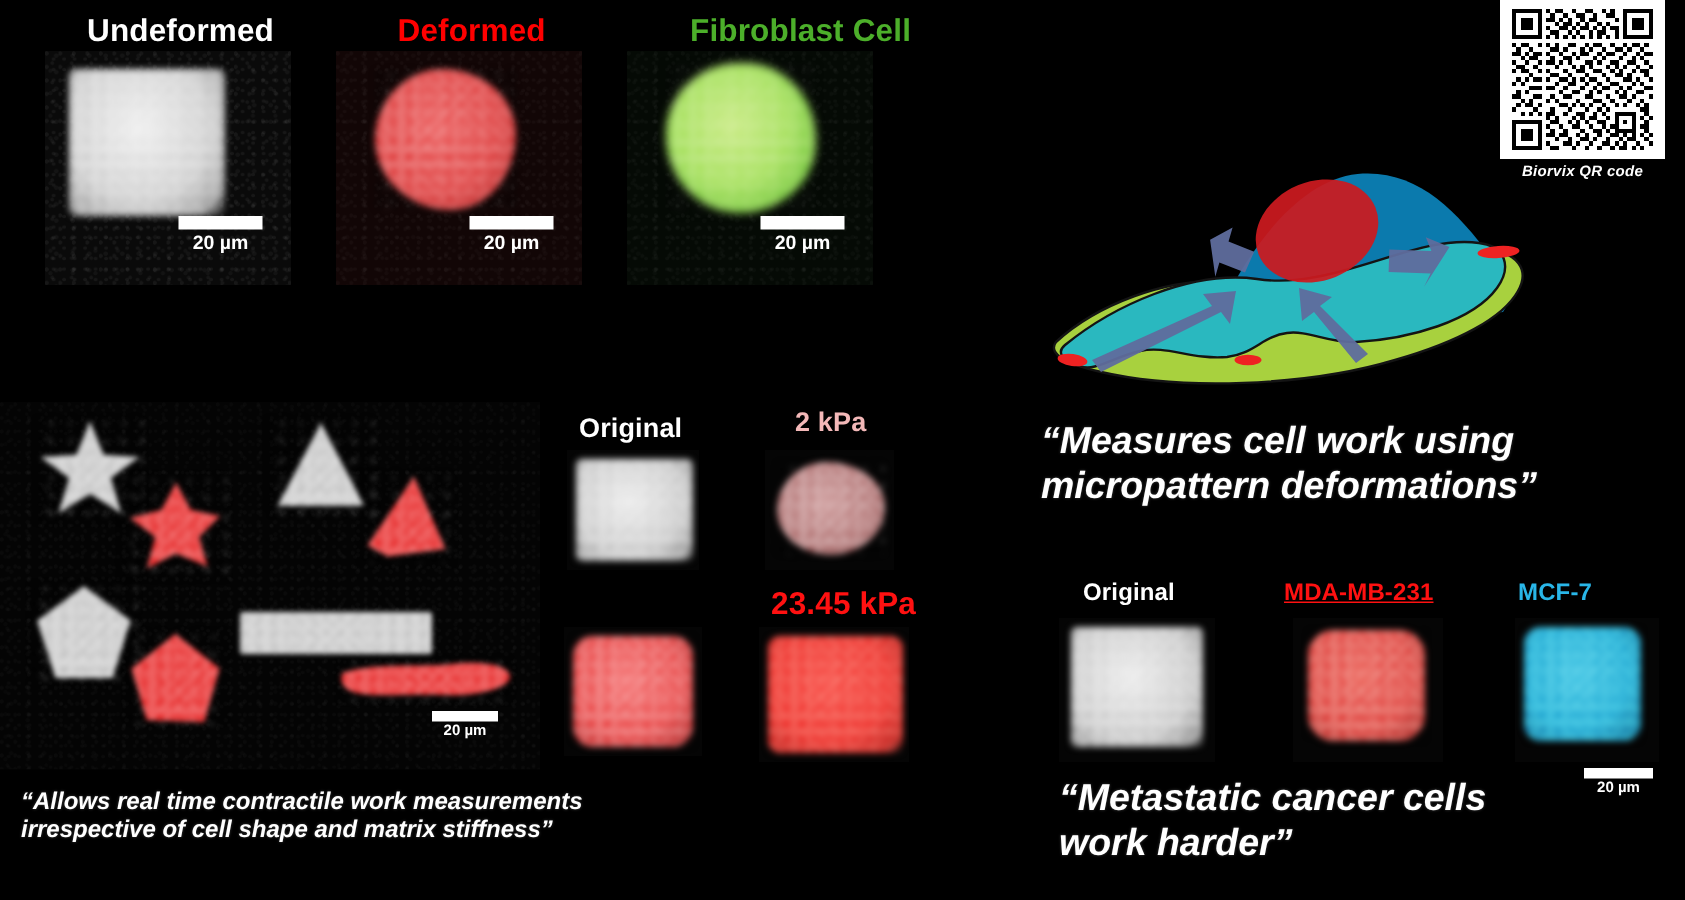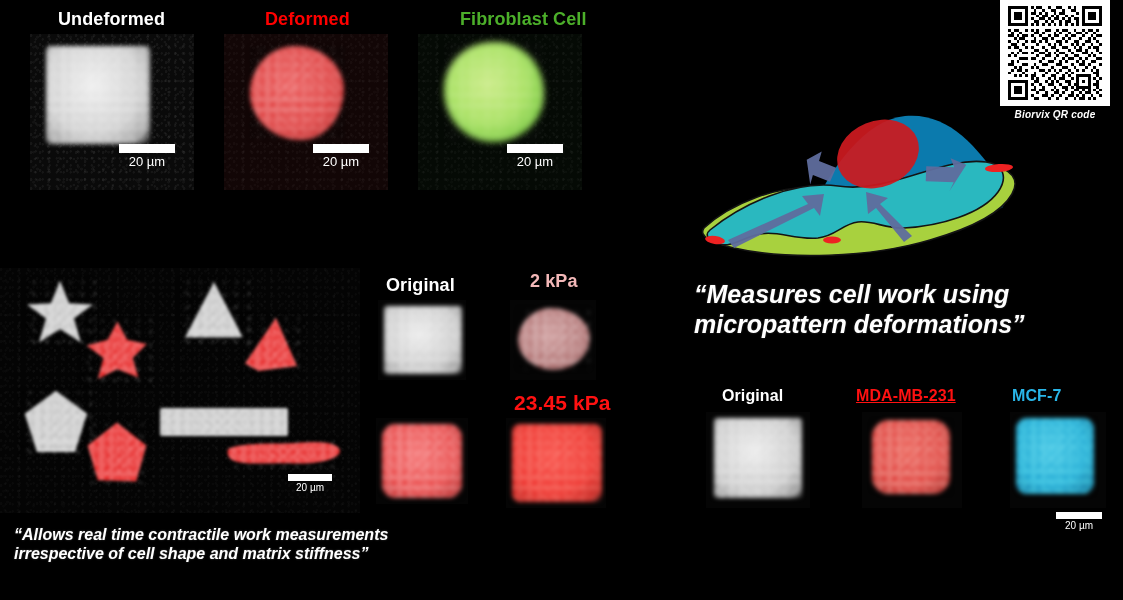--- a/index.html
+++ b/index.html
@@ -8,21 +8,21 @@
     font-family:"Liberation Sans", sans-serif;
     background:#000;color:#fff;
   }
   .stage{position:absolute;inset:0;width:1123px;height:600px;background:#000;}
 
   
   .plabel{
     position:absolute;font-weight:bold;white-space:nowrap;
     letter-spacing:.1px;line-height:1;
   }
-  .lbl-top{font-size:18px;}
+  .lbl-top{font-size:21px;}
   .lbl-mid{font-size:18px;}
   .lbl-bot{font-size:16px;}
 
   
   .quote{
     position:absolute;color:#fff;font-weight:bold;font-style:italic;
     line-height:1.18;white-space:pre-line;
     text-shadow:0 0 2px rgba(255,255,255,.25);
   }
 
@@ -54,21 +54,21 @@
     background-size:11px 11px,14px 14px,9px 9px,13px 13px,10px 10px,12px 12px,16px 16px;
     mix-blend-mode:overlay;opacity:.9;
   }
 
   .blob{position:absolute;}
 
   
   .scalebar{position:absolute;text-align:center;}
   .scalebar .bar{background:#fff;width:100%;}
   .scalebar .cap{
-    color:#fff;font-weight:normal;line-height:1;margin-top:2px;white-space:nowrap;
+    color:#fff;font-weight:bold;line-height:1;margin-top:2px;white-space:nowrap;
   }
 
   
   .qrwrap{position:absolute;}
   .qrbox{background:#fff;padding:6px;box-sizing:border-box;}
   .qrcap{
     color:#fff;font-style:italic;font-weight:bold;text-align:center;
     font-size:10px;margin-top:3px;letter-spacing:.2px;
   }
   .qrgrid{display:block;width:100%;height:100%;}
@@ -608,14 +608,16 @@
                 filter:blur(2.2px);">
       <div class="spk"></div>
     </div>
   </div>
 
   <div class="scalebar" style="left:1056px;top:512px;width:46px;">
     <div class="bar" style="height:7px;"></div>
     <div class="cap" style="font-size:10px;">20 µm</div>
   </div>
 
+  <div class="quote" style="left:706px;top:518px;font-size:25px;width:360px;">“Metastatic cancer cells
+work harder”</div>
 
 </div>
 
 </body></html>

